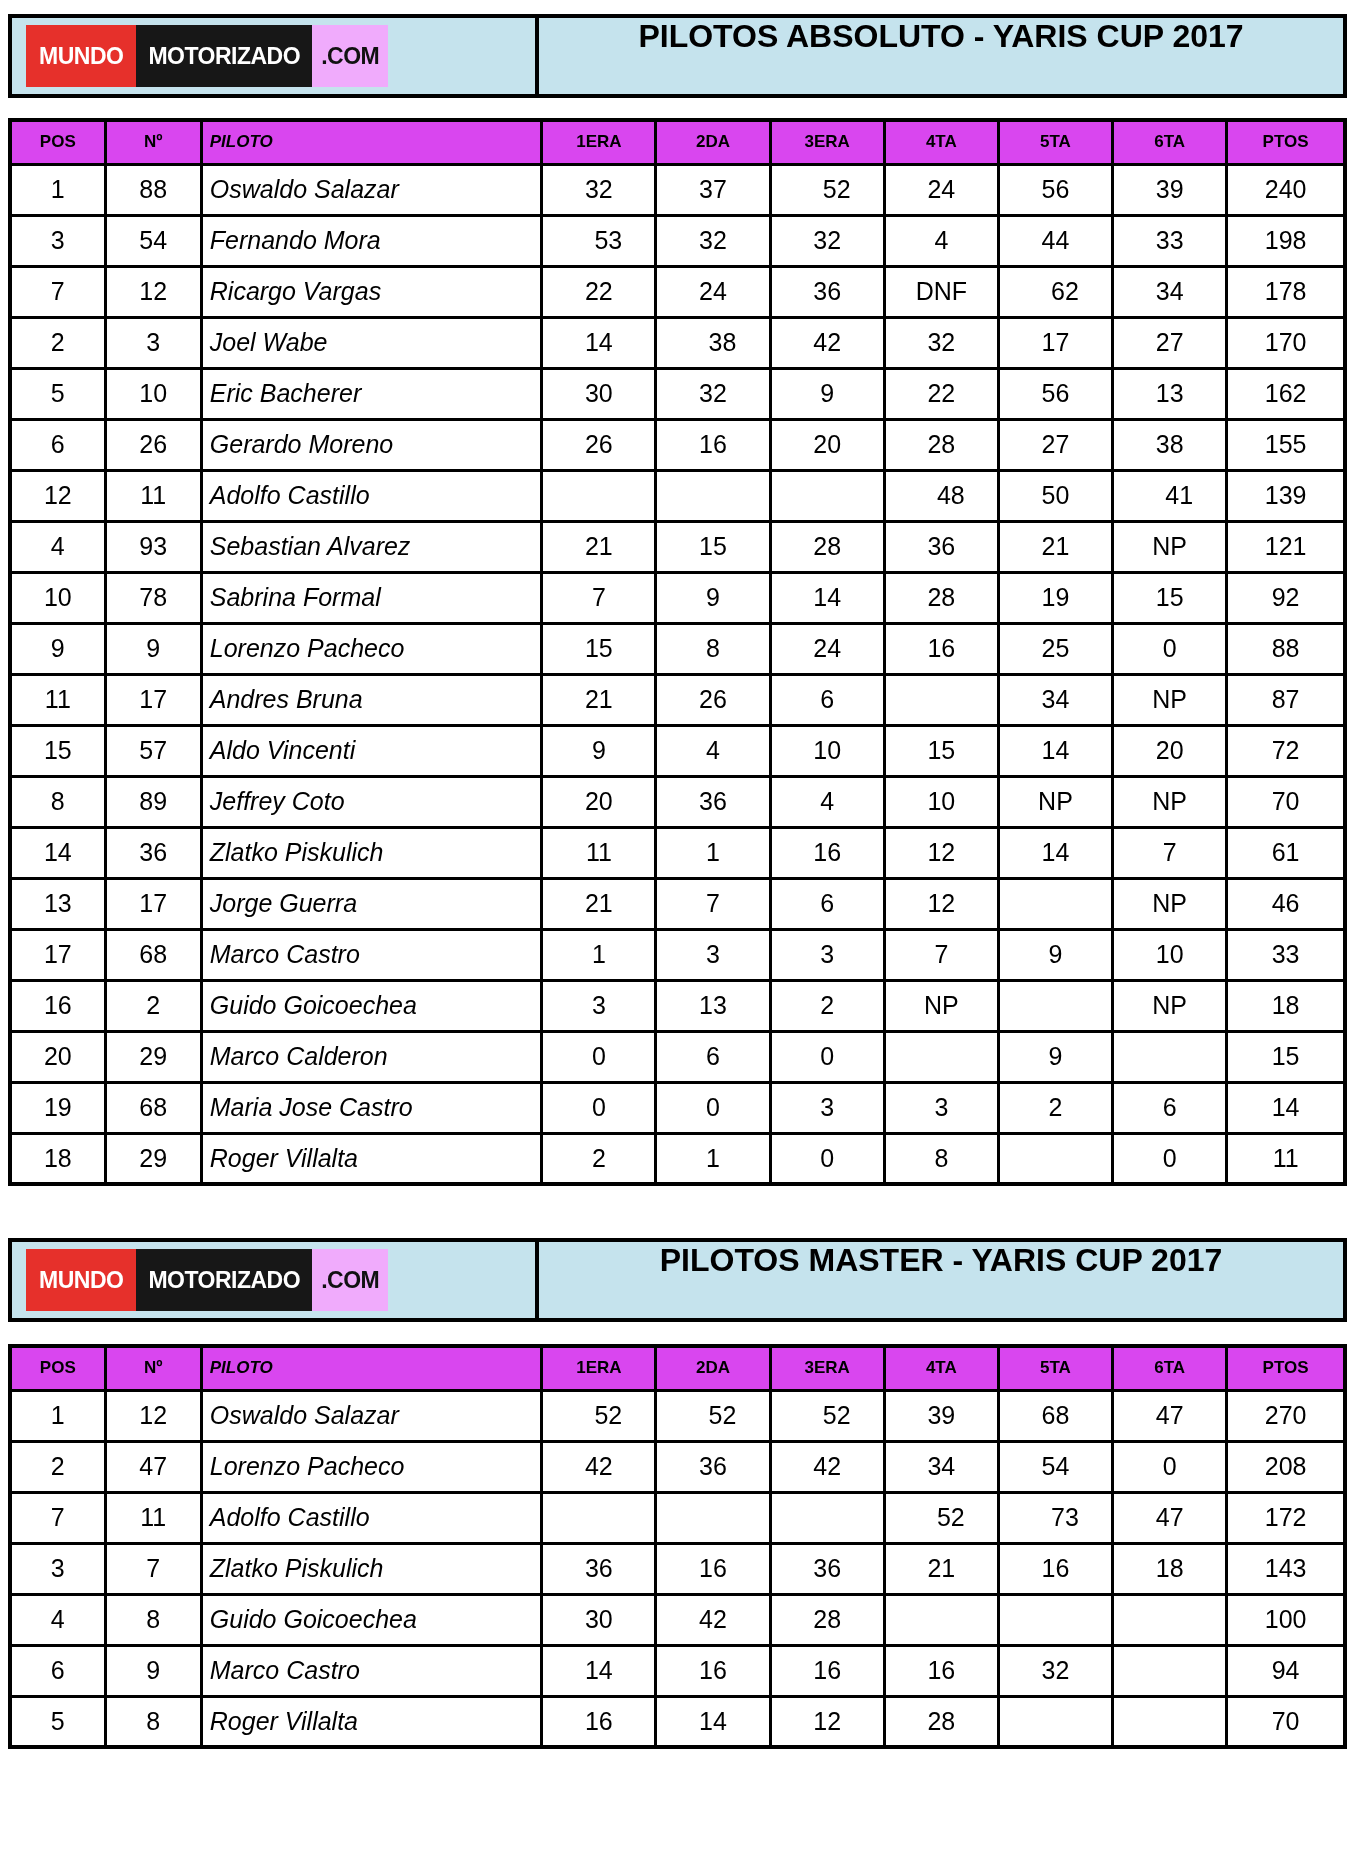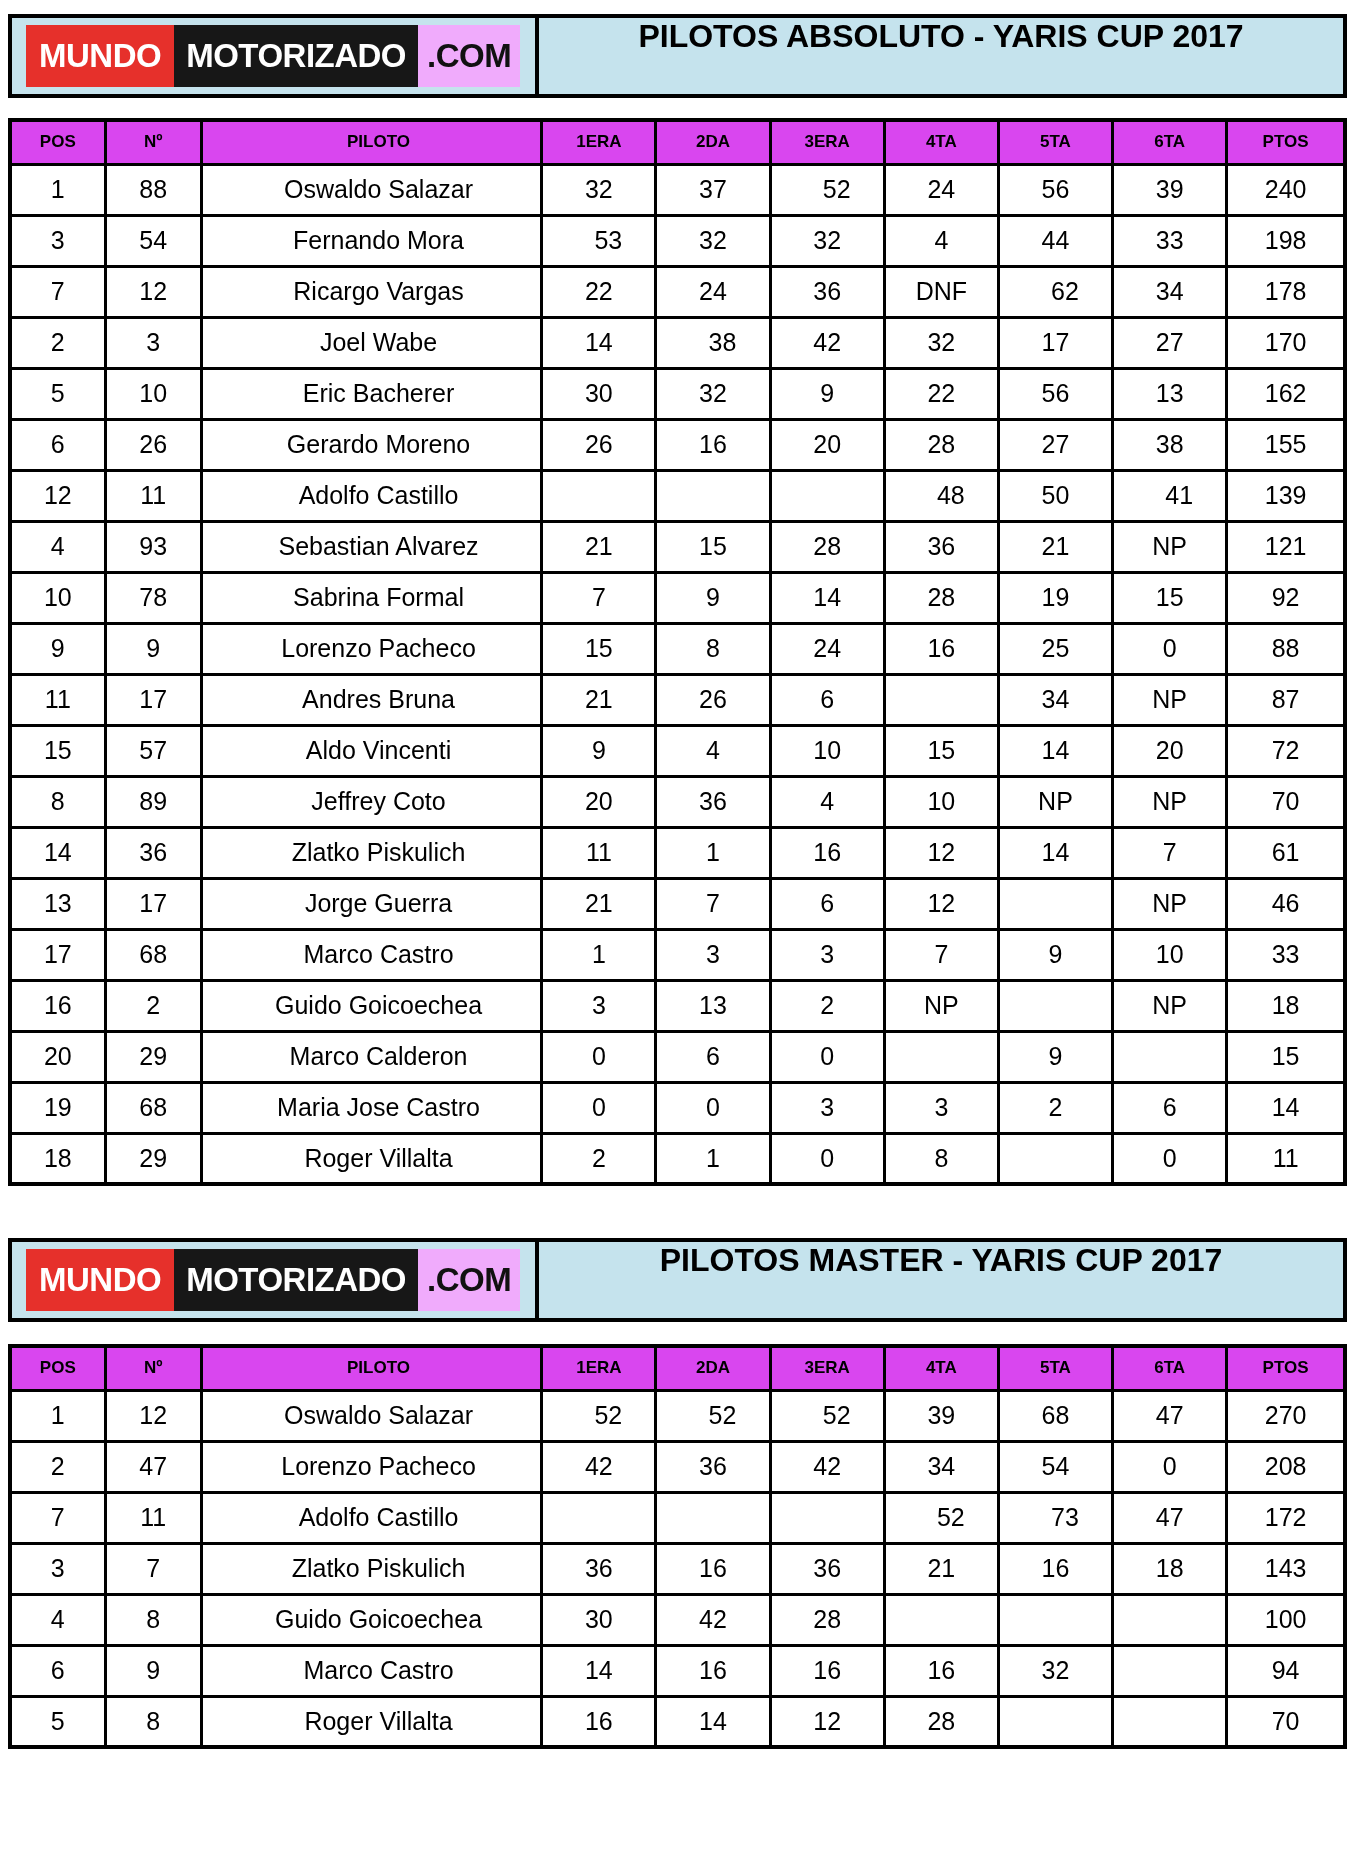--- a/index.html
+++ b/index.html
@@ -5,40 +5,40 @@
   html,body{margin:0;padding:0;background:#ffffff;}
   body{font-family:"Liberation Sans", sans-serif; -webkit-font-smoothing:antialiased;}
   .page{width:1355px;background:#ffffff;padding-top:14px;padding-bottom:6px;box-sizing:border-box;}
 
   
   .band{height:84px;margin:0 8px;border:4px solid #000;background:#c5e3ed;display:flex;box-sizing:border-box;}
   .band-logo-cell{width:527px;flex:0 0 auto;border-right:4px solid #000;display:flex;align-items:center;padding-left:14px;box-sizing:border-box;}
   .band-title-cell{flex:1 1 auto;display:flex;align-items:flex-start;justify-content:center;}
   .band-title{font-weight:bold;font-size:32px;color:#000;white-space:nowrap;}
 
-  .logo{display:flex;height:62px;align-items:stretch;font-weight:bold;font-size:33px;letter-spacing:-0.5px;white-space:nowrap;}
+  .logo{display:flex;height:62px;align-items:stretch;font-weight:bold;font-size:23px;letter-spacing:-0.5px;white-space:nowrap;}
   .logo>span{display:flex;align-items:center;}
   .logo-mundo{background:#e6302b;color:#ffffff;padding:0 13px;}
   .logo-motorizado{background:#171717;color:#ffffff;padding:8px 12px;}
   .logo-com{background:#f0abfc;color:#111111;padding:0 9px;}
 
   
   .tablewrap{margin:0 8px;}
   .gap-table{height:20px;}
   .gap-band{height:52px;}
   .gap-band2{height:22px;}
 
   table.standings{width:1339px;border-collapse:collapse;table-layout:fixed;border:4px solid #000;background:#fff;}
   table.standings th, table.standings td{
     border:3px solid #000;text-align:center;color:#000;
     overflow:hidden;white-space:nowrap;box-sizing:border-box;
   }
   table.standings th{height:44px;background:#d946ef;font-size:17px;font-weight:bold;}
   table.standings td{height:51px;background:#ffffff;font-size:25px;font-weight:normal;}
-  table.standings th.col-pilot, table.standings td.pilot-cell{text-align:center;padding-left:15px;}
+  table.standings th.col-pilot, table.standings td.pilot-cell{text-align:left;padding-left:7px;font-style:italic;}
   td.pos-cell{font-weight:bold;}
   td.hl-cell{background:#92d050;font-weight:bold;padding-left:20px;}
 
   col.c-pos{width:95px;} col.c-num{width:96px;} col.c-pilot{width:340px;}
   col.c-race{width:114px;} col.c-pts{width:118px;}
 </style>
 </head>
 <body>
 
 <div class="page">

